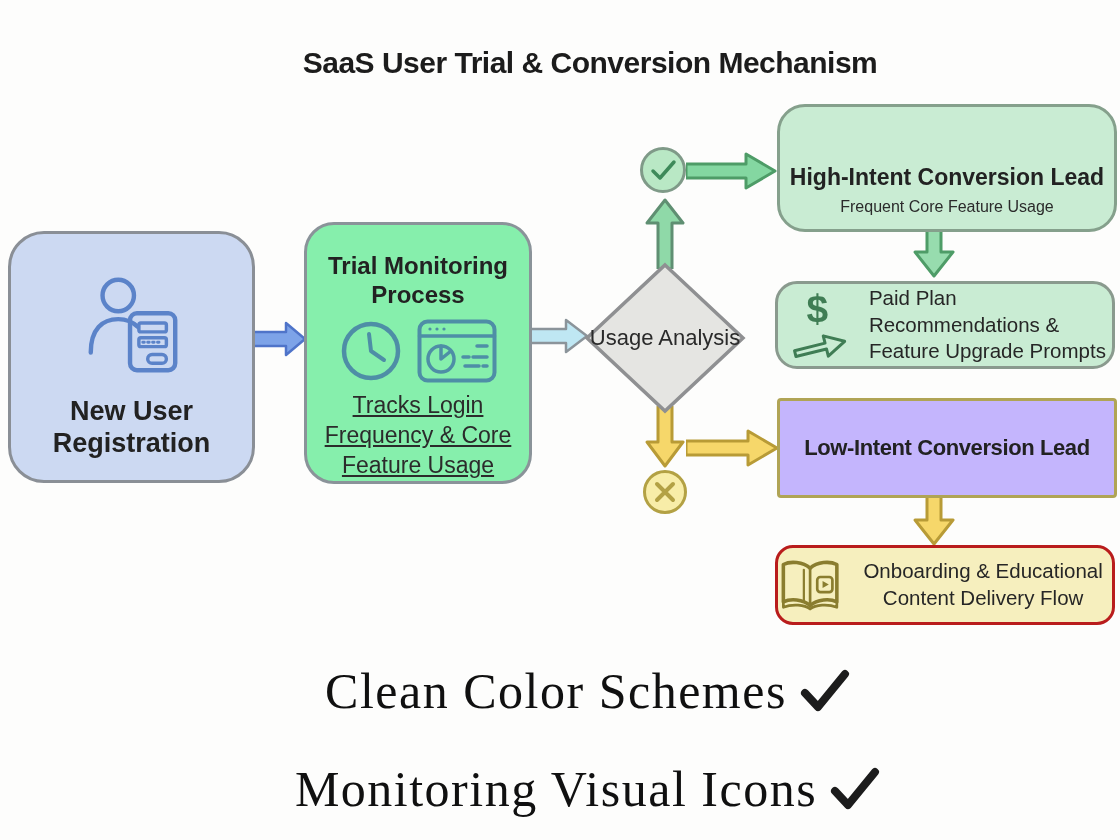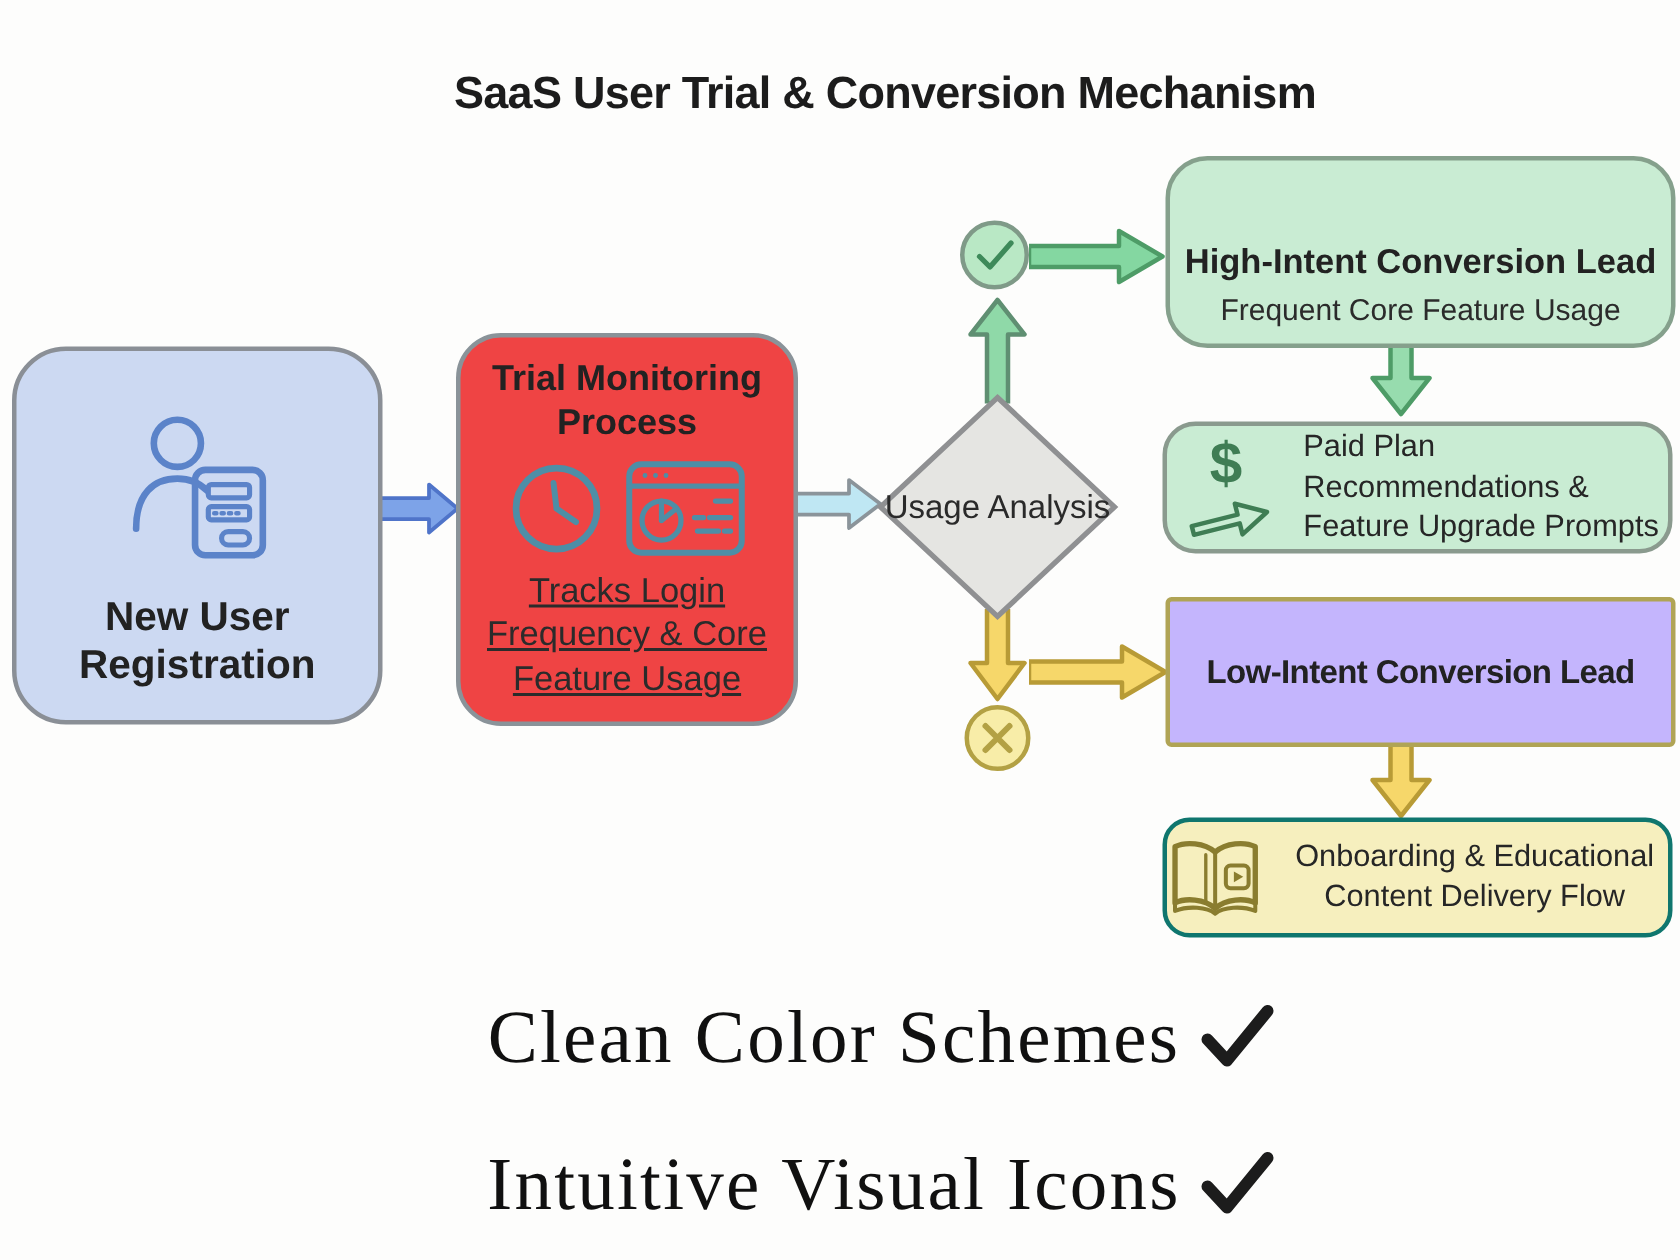--- a/index.html
+++ b/index.html
@@ -5,41 +5,41 @@
   html,body{margin:0;padding:0;background:#fdfdfc;}
   .stage{position:relative;width:1120px;height:840px;background:#fdfdfc;overflow:hidden;
          font-family:"Liberation Sans", sans-serif;color:#1d1d1d;}
   .abs{position:absolute;}
   .title{top:46px;left:0;width:1120px;text-align:center;font-size:30px;font-weight:bold;
          letter-spacing:-0.5px;color:#1c1c1c;margin-left:30px;}
   .node{box-sizing:border-box;display:flex;flex-direction:column;align-items:center;}
   .node-registration{left:8px;top:231px;width:247px;height:252px;background:#ccd9f2;
        border:3px solid #8a8f96;border-radius:36px;justify-content:center;padding-top:14px;gap:14px;}
   .node-registration .label{font-size:27px;font-weight:bold;line-height:1.2;text-align:center;color:#222;}
-  .node-monitoring{left:304px;top:222px;width:228px;height:262px;background:#ef4444;
-       border:3px solid #8a9399;border-radius:30px;justify-content:flex-start;padding-top:14px;}
+  .node-monitoring{left:304px;top:222px;width:228px;height:262px;background:#86efac;
+       border:3px solid #8a9399;border-radius:30px;justify-content:flex-end;padding-top:14px;}
   .node-monitoring .ntitle{font-size:24px;font-weight:bold;line-height:1.2;text-align:center;color:#222;}
   .icon-row{display:flex;align-items:center;gap:14px;margin:10px 0 8px 0;}
   .node-monitoring .desc{font-size:23px;line-height:1.3;text-align:center;color:#2b2b2b;width:215px;text-decoration:underline;}
   .diamond-label{left:583px;top:261px;width:164px;height:154px;display:flex;align-items:center;
        justify-content:center;text-align:center;font-size:22px;line-height:1.25;color:#2a2a2a;}
   .node-high{left:777px;top:104px;width:340px;height:128px;background:#c9ecd3;
        border:3px solid #85a08c;border-radius:28px;justify-content:center;gap:7px;}
   .node-high .ntitle{font-size:23px;font-weight:bold;line-height:1.18;text-align:center;width:315px;color:#222;margin-top:44px;}
-  .node-high .sub{font-size:20px;color:#2b2b2b;}
+  .node-high .sub{font-size:16px;color:#2b2b2b;}
   .node-paid{left:775px;top:281px;width:340px;height:88px;background:#c9ecd3;
        border:3px solid #8a9a8e;border-radius:22px;flex-direction:row;justify-content:flex-start;
        align-items:center;padding-left:12px;gap:10px;}
   .node-paid .desc{font-size:20.5px;line-height:1.3;color:#262626;width:254px;text-align:left;}
   .node-low{left:777px;top:398px;width:340px;height:100px;background:#c4b5fd;
        border:3px solid #b0a455;border-radius:4px;justify-content:center;gap:9px;}
   .node-low .ntitle{font-size:22px;font-weight:bold;letter-spacing:-0.4px;white-space:nowrap;color:#222;}
   .node-low .sub{font-size:22px;color:#2b2b2b;}
   .node-onboarding{left:775px;top:545px;width:340px;height:80px;background:#f6efbe;
-       border:3px solid #0f766e;border-radius:18px;flex-direction:row;justify-content:center;
+       border:3px solid #b91c1c;border-radius:18px;flex-direction:row;justify-content:center;
        align-items:center;gap:12px;}
   .node-onboarding .desc{font-size:20.5px;line-height:1.3;color:#262626;width:265px;text-align:center;}
   .footer{left:0;top:662px;width:1120px;display:flex;flex-direction:column;align-items:center;
        gap:40px;transform:translateX(28px);}
   .footer-line{display:flex;align-items:center;gap:12px;font-family:"Liberation Serif", serif;
        font-size:50px;letter-spacing:1.5px;color:#101010;}
 </style>
 </head>
 <body>
 
@@ -161,20 +161,20 @@
   </div>
 
   <div class="abs footer">
     <div class="footer-line">
       <span>Clean Color Schemes</span>
       <svg width="52" height="44" viewBox="0 0 52 44">
         <path d="M6,24 L19,38 L46,5" fill="none" stroke="#1c1c1c" stroke-width="8" stroke-linecap="round" stroke-linejoin="round"></path>
       </svg>
     </div>
     <div class="footer-line">
-      <span>Intuitive Visual Icons</span>
+      <span>Monitoring Visual Icons</span>
       <svg width="52" height="44" viewBox="0 0 52 44">
         <path d="M6,24 L19,38 L46,5" fill="none" stroke="#1c1c1c" stroke-width="8" stroke-linecap="round" stroke-linejoin="round"></path>
       </svg>
     </div>
   </div>
 
 </div>
 
 </body></html>

